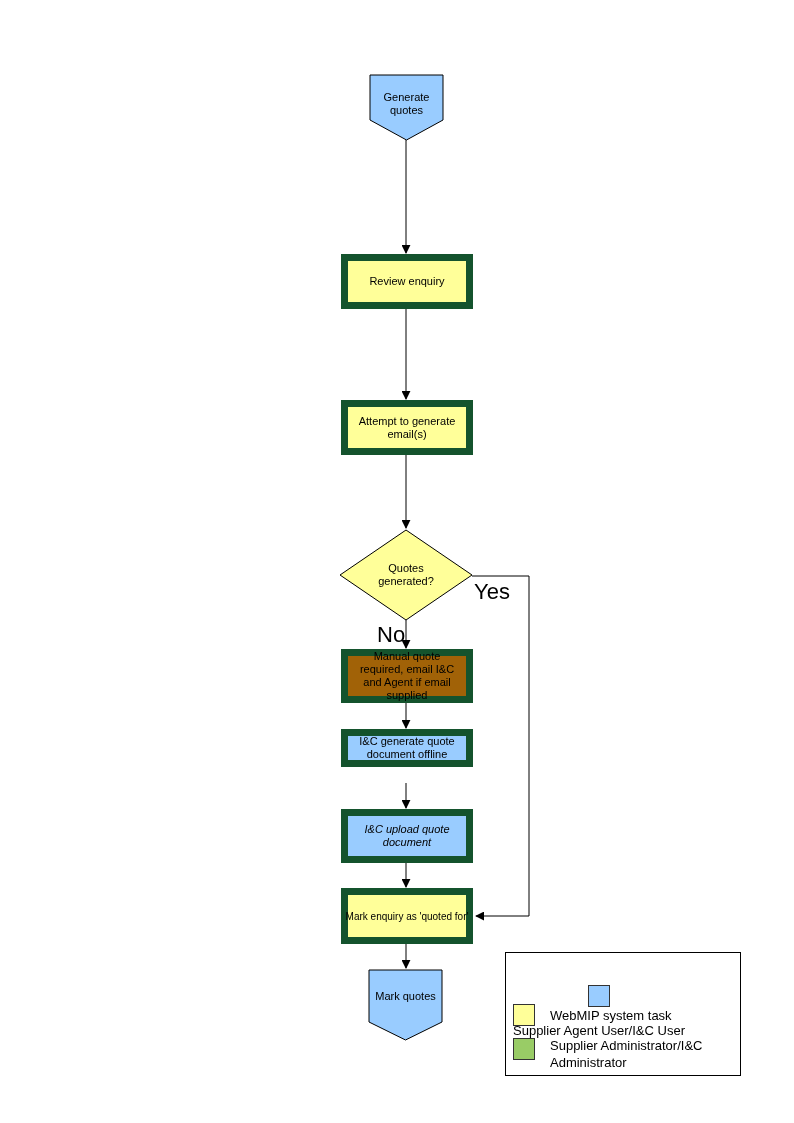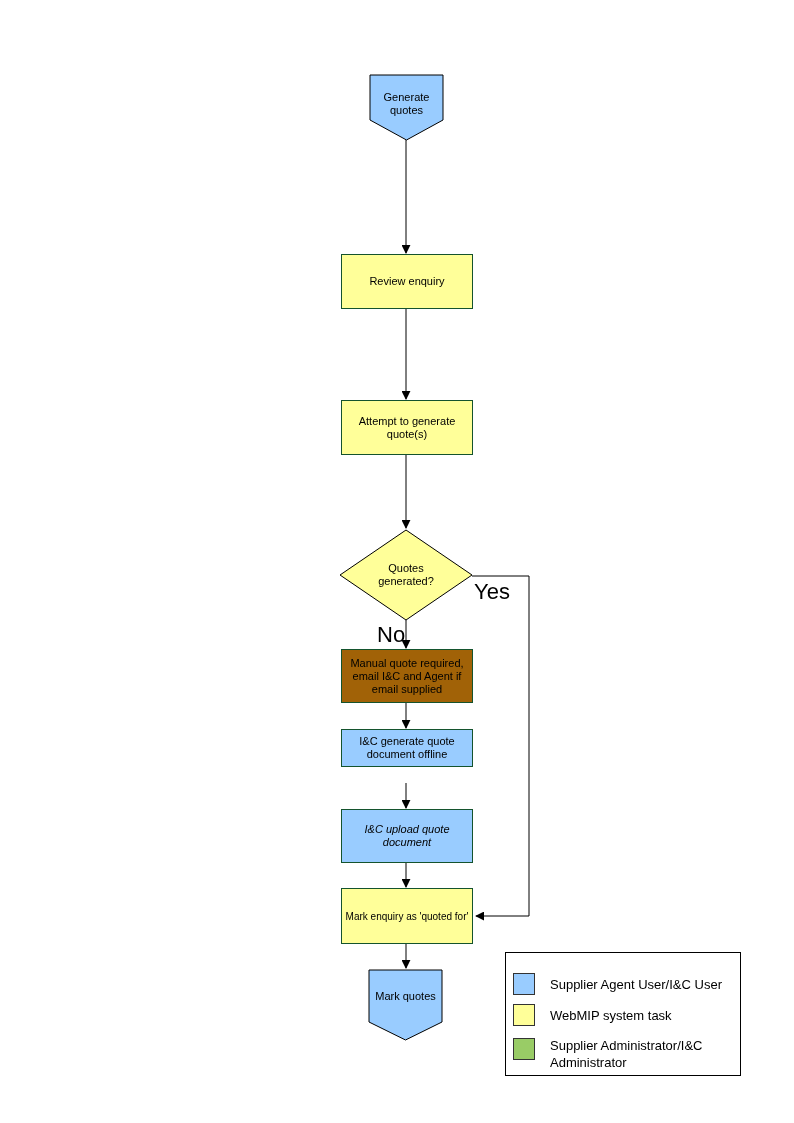--- a/index.html
+++ b/index.html
@@ -2,21 +2,21 @@
 <html><head>
 <meta charset="utf-8">
 <style>
   html,body{margin:0;padding:0;background:#ffffff;}
   .canvas{
     position:relative;width:794px;height:1123px;background:#ffffff;overflow:hidden;
     font-family:"Liberation Sans", sans-serif;color:#000;
   }
   .connectors{position:absolute;left:0;top:0;}
   .node{
-    position:absolute;box-sizing:border-box;border:1px solid #14532d;
+    position:absolute;box-sizing:border-box;border:7px solid #14532d;
     display:flex;align-items:center;justify-content:center;text-align:center;
     font-size:11px;line-height:13px;padding:2px 3px;
   }
   .node-label-overlay{
     position:absolute;display:flex;align-items:center;justify-content:center;
     text-align:center;font-size:11px;line-height:13px;
   }
   .branch-label{
     position:absolute;font-size:22px;line-height:26px;color:#000;white-space:nowrap;
   }
@@ -69,21 +69,21 @@
 
   <div class="node-label-overlay" style="left:369px;top:983px;width:73px;height:26px;">
       <span>Mark quotes</span>
     </div>
 
   <div class="node" style="left: 341px; top: 254px; width: 132px; height: 55px; background: rgb(255, 255, 153);">
       <span>Review enquiry</span>
     </div>
 
   <div class="node" style="left: 341px; top: 400px; width: 132px; height: 55px; background: rgb(255, 255, 153);">
-      <span>Attempt to generate quote(s)</span>
+      <span>Attempt to generate email(s)</span>
     </div>
 
   <div class="node" style="left: 341px; top: 649px; width: 132px; height: 54px; background: #a16207;">
       <span>Manual quote required, email I&amp;C and Agent if email supplied</span>
     </div>
 
   <div class="node" style="left: 341px; top: 729px; width: 132px; height: 38px; background: rgb(153, 204, 255);">
       <span>I&amp;C generate quote document offline</span>
     </div>
 
@@ -92,21 +92,21 @@
     </div>
 
   <div class="node" style="left: 341px; top: 888px; width: 132px; height: 56px; background: rgb(255, 255, 153);">
       <span class="nowrap">Mark enquiry as 'quoted for'</span>
     </div>
 
   <div class="branch-label" style="left:474px;top:579px;">Yes</div>
   <div class="branch-label" style="left:377px;top:622px;">No</div>
 
   <div class="legend">
-    <div class="legend-row" style="top:20px;">
+    <div class="legend-row" style="top:32px;flex-direction:column;">
       <div class="swatch" style="background: rgb(153, 204, 255);"></div>
       <div class="legend-label">Supplier Agent User/I&amp;C User</div>
     </div>
     <div class="legend-row" style="top:51px;">
       <div class="swatch" style="background: rgb(255, 255, 153);"></div>
       <div class="legend-label">WebMIP system task</div>
     </div>
     <div class="legend-row top-align" style="top:85px;">
       <div class="swatch" style="background: rgb(153, 204, 102);"></div>
       <div class="legend-label wrap">Supplier Administrator/I&amp;C Administrator</div>

